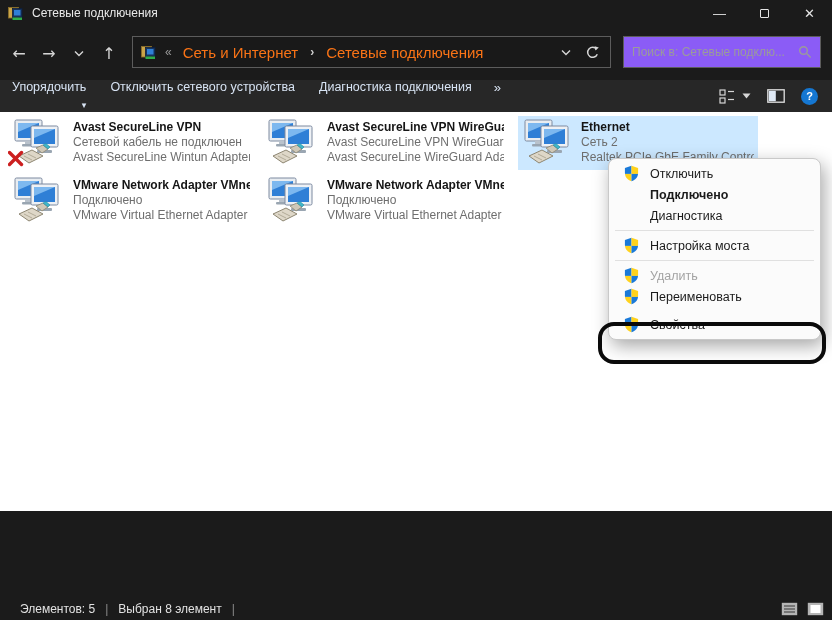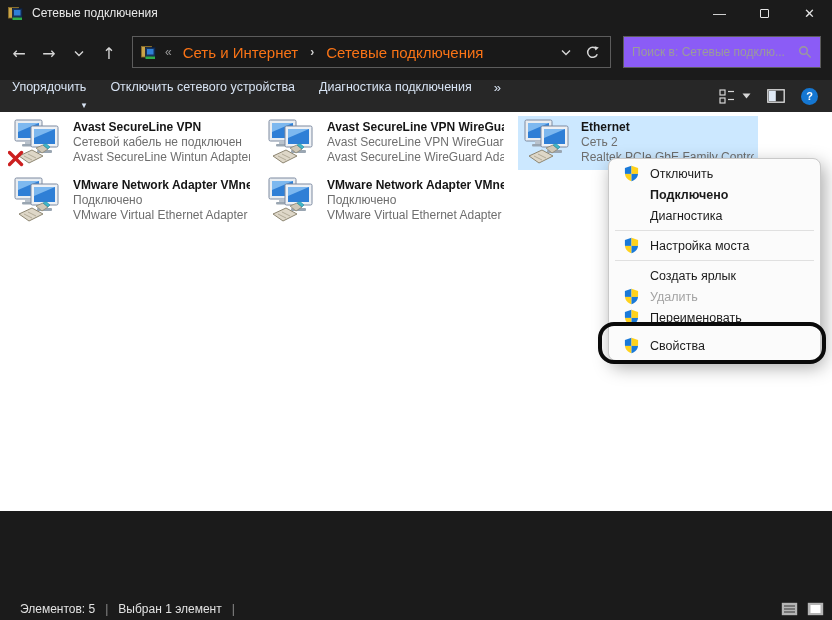--- a/index.html
+++ b/index.html
@@ -348,24 +348,20 @@
     </div>
   <div class="ctx-item">
     <svg class="ctx-ico">
         <use href="#sym-shield"></use>
       </svg>
     <span>Настройка моста</span>
   </div>
   <div class="ctx-sep">
       <div class="line"></div>
     </div>
-  <div class="ctx-item">
-    <svg class="ctx-ico empty"></svg>
-    <span>Создать ярлык</span>
-  </div>
   <div class="ctx-item disabled">
     <svg class="ctx-ico">
         <use href="#sym-shield"></use>
       </svg>
     <span>Удалить</span>
   </div>
   <div class="ctx-item">
     <svg class="ctx-ico">
         <use href="#sym-shield"></use>
       </svg>
@@ -378,21 +374,21 @@
       </svg>
     <span>Свойства</span>
   </div>
 </div>
 
 <div class="annotation"></div>
 
 <div class="statusbar">
   <span>Элементов: 5</span>
   <span class="sb-divider">|</span>
-  <span>Выбран 1 элемент</span>
+  <span>Выбран 8 элемент</span>
   <span class="sb-divider">|</span>
   <span class="sb-right">
     <button class="sb-view-btn">
       <svg width="17" height="14" viewBox="0 0 17 14">
         <rect x="0.8" y="0.8" width="15.4" height="12.4" fill="#b5b5b5"></rect>
         <line x1="3" y1="4" x2="14" y2="4" stroke="#5a5a5a" stroke-width="1.4"></line>
         <line x1="3" y1="7" x2="14" y2="7" stroke="#5a5a5a" stroke-width="1.4"></line>
         <line x1="3" y1="10" x2="14" y2="10" stroke="#5a5a5a" stroke-width="1.4"></line>
       </svg>
     </button>

